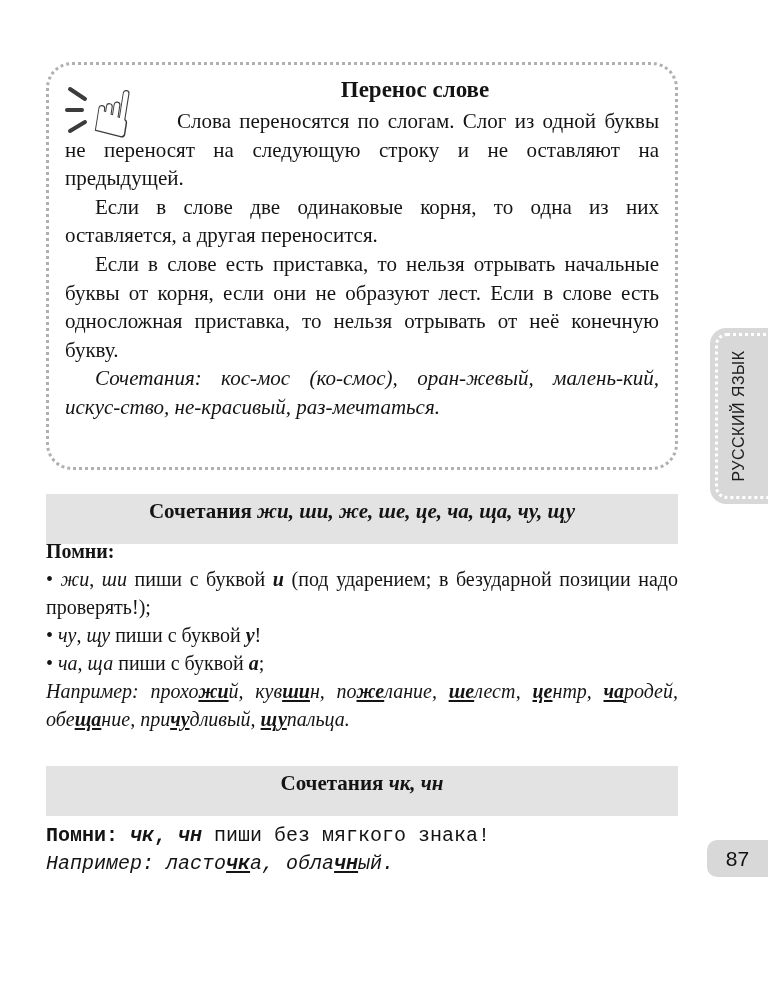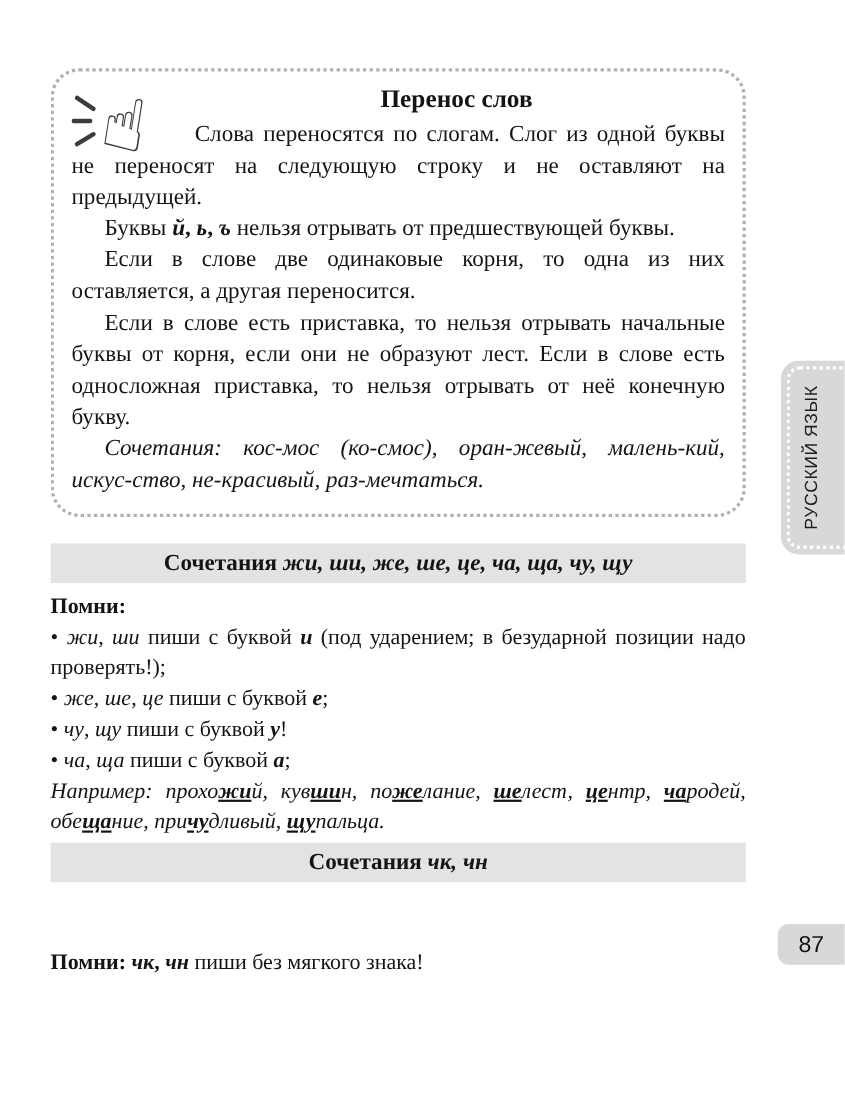--- a/index.html
+++ b/index.html
@@ -23,29 +23,29 @@
   .hand-dashes{position:absolute;left:0;top:10px;}
   .rule-title{
     text-align:center;font-weight:bold;font-size:23px;line-height:34px;
   }
   .rule-box p{
     margin:0;font-size:21px;line-height:28.6px;text-align:justify;text-indent:30px;
   }
   .rule-box p.p-first{text-indent:6px;}
   
   .section-bar{
-    position:absolute;left:46px;width:632px;height:36px;background:#e3e3e3;
+    position:absolute;left:46px;width:632px;height:50px;background:#e3e3e3;
     text-align:center;font-size:21px;line-height:35px;white-space:nowrap;
   }
   .bar-1{top:494px;}
   .bar-2{top:766px;}
   
   .section-body{position:absolute;left:46px;width:632px;}
   .body-1{top:537px;}
-  .body-2{top:861px;}
+  .body-2{top:822px;font-family:Liberation Mono, monospace;}
   .txt{font-size:20px;line-height:28px;text-align:justify;margin:0;}
   .s-b{font-weight:bold;}
   .s-i{font-style:italic;}
   .s-u{text-decoration:underline;text-underline-offset:2px;}
   
   .side-tab{
     position:absolute;right:0;top:328px;width:58px;height:176px;
     background:#d8d8d8;border-radius:16px 0 0 16px;overflow:hidden;
   }
   .side-tab-inner{
@@ -73,41 +73,40 @@
   <span class="hand-icon">
     <span class="hand-art">
       <svg class="hand-dashes" width="26" height="62" viewBox="0 0 26 62">
         <line x1="5" y1="10" x2="20" y2="20" stroke="#3c3c3c" stroke-width="4" stroke-linecap="round"></line>
         <line x1="2" y1="31" x2="17" y2="31" stroke="#3c3c3c" stroke-width="4" stroke-linecap="round"></line>
         <line x1="5" y1="52" x2="20" y2="43" stroke="#3c3c3c" stroke-width="4" stroke-linecap="round"></line>
       </svg>
       <span class="hand-glyph">☝</span>
     </span>
   </span>
-  <div class="rule-title">Перенос слов</div>
+  <div class="rule-title">Перенос слове</div>
   <p class="p-first"><span>Слова переносятся по слогам. Слог из одной буквы не переносят на следующую строку и не оставляют на предыдущей.</span></p>
-  <p><span>Буквы </span><span class="s-b s-i">й</span><span class="s-b">, </span><span class="s-b s-i">ь</span><span class="s-b">, </span><span class="s-b s-i">ъ</span><span> нельзя отрывать от предшествующей буквы.</span></p>
   <p><span>Если в слове две одинаковые корня, то одна из них оставляется, а другая переносится.</span></p>
   <p><span>Если в слове есть приставка, то нельзя отрывать начальные буквы от корня, если они не образуют лест. Если в слове есть односложная приставка, то нельзя отрывать от неё конечную букву.</span></p>
   <p><span class="s-i">Сочетания: кос-мос (ко-смос), оран-жевый, малень-кий, искус-ство, не-красивый, раз-мечтаться.</span></p>
 </div>
 
 <div class="section-bar bar-1"><span class="s-b">Сочетания </span><span class="s-b s-i">жи, ши, же, ше, це, ча, ща, чу, щу</span></div>
 <div class="section-body body-1">
   <p class="txt"><span class="s-b">Помни:</span></p>
   <p class="txt"><span>• </span><span class="s-i">жи</span><span>, </span><span class="s-i">ши</span><span> пиши с буквой </span><span class="s-b s-i">и</span><span> (под ударением; в безударной позиции надо проверять!);</span></p>
-  <p class="txt"><span>• </span><span class="s-i">же</span><span>, </span><span class="s-i">ше</span><span>, </span><span class="s-i">це</span><span> пиши с буквой </span><span class="s-b s-i">е</span><span>;</span></p>
   <p class="txt"><span>• </span><span class="s-i">чу</span><span>, </span><span class="s-i">щу</span><span> пиши с буквой </span><span class="s-b s-i">у</span><span>!</span></p>
   <p class="txt"><span>• </span><span class="s-i">ча</span><span>, </span><span class="s-i">ща</span><span> пиши с буквой </span><span class="s-b s-i">а</span><span>;</span></p>
   <p class="txt"><span class="s-i">Например: прохо</span><span class="s-b s-i s-u">жи</span><span class="s-i">й, кув</span><span class="s-b s-i s-u">ши</span><span class="s-i">н, по</span><span class="s-b s-i s-u">же</span><span class="s-i">лание, </span><span class="s-b s-i s-u">ше</span><span class="s-i">лест, </span><span class="s-b s-i s-u">це</span><span class="s-i">нтр, </span><span class="s-b s-i s-u">ча</span><span class="s-i">родей, обе</span><span class="s-b s-i s-u">ща</span><span class="s-i">ние, при</span><span class="s-b s-i s-u">чу</span><span class="s-i">дливый, </span><span class="s-b s-i s-u">щу</span><span class="s-i">пальца.</span></p>
 </div>
 
 <div class="section-bar bar-2"><span class="s-b">Сочетания </span><span class="s-b s-i">чк, чн</span></div>
 <div class="section-body body-2">
   <p class="txt"><span class="s-b">Помни: </span><span class="s-b s-i">чк</span><span class="s-b">, </span><span class="s-b s-i">чн</span><span> пиши без мягкого знака!</span></p>
+  <p class="txt"><span class="s-i">Например: ласто</span><span class="s-b s-i s-u">чк</span><span class="s-i">а, обла</span><span class="s-b s-i s-u">чн</span><span class="s-i">ый.</span></p>
 </div>
 
 <div class="side-tab">
   <span class="side-tab-inner"></span>
   <span class="side-tab-label">РУССКИЙ ЯЗЫК</span>
 </div>
 
 <div class="page-tab">
   <span>87</span>
 </div>

